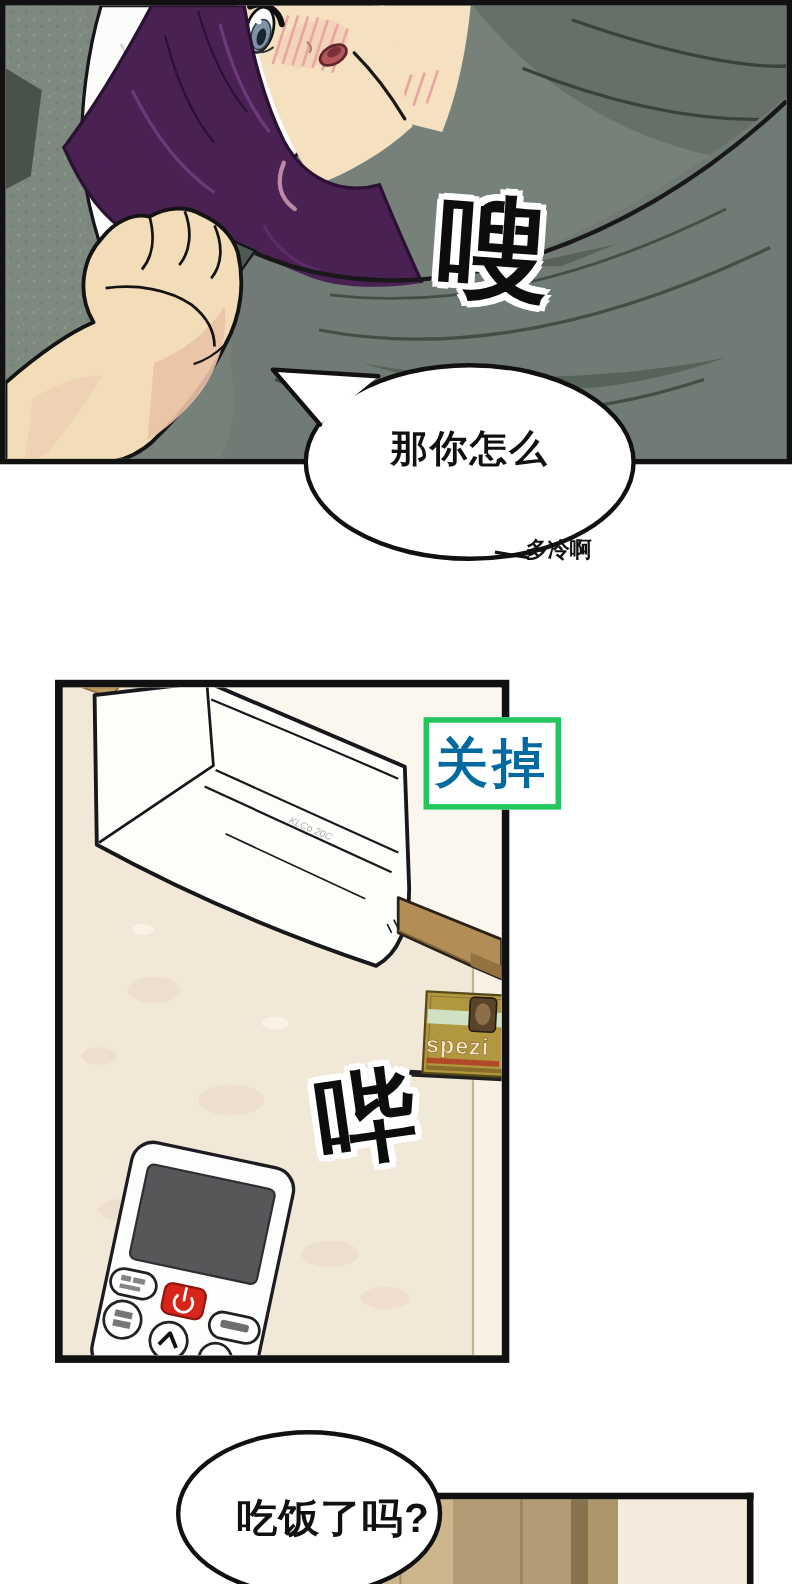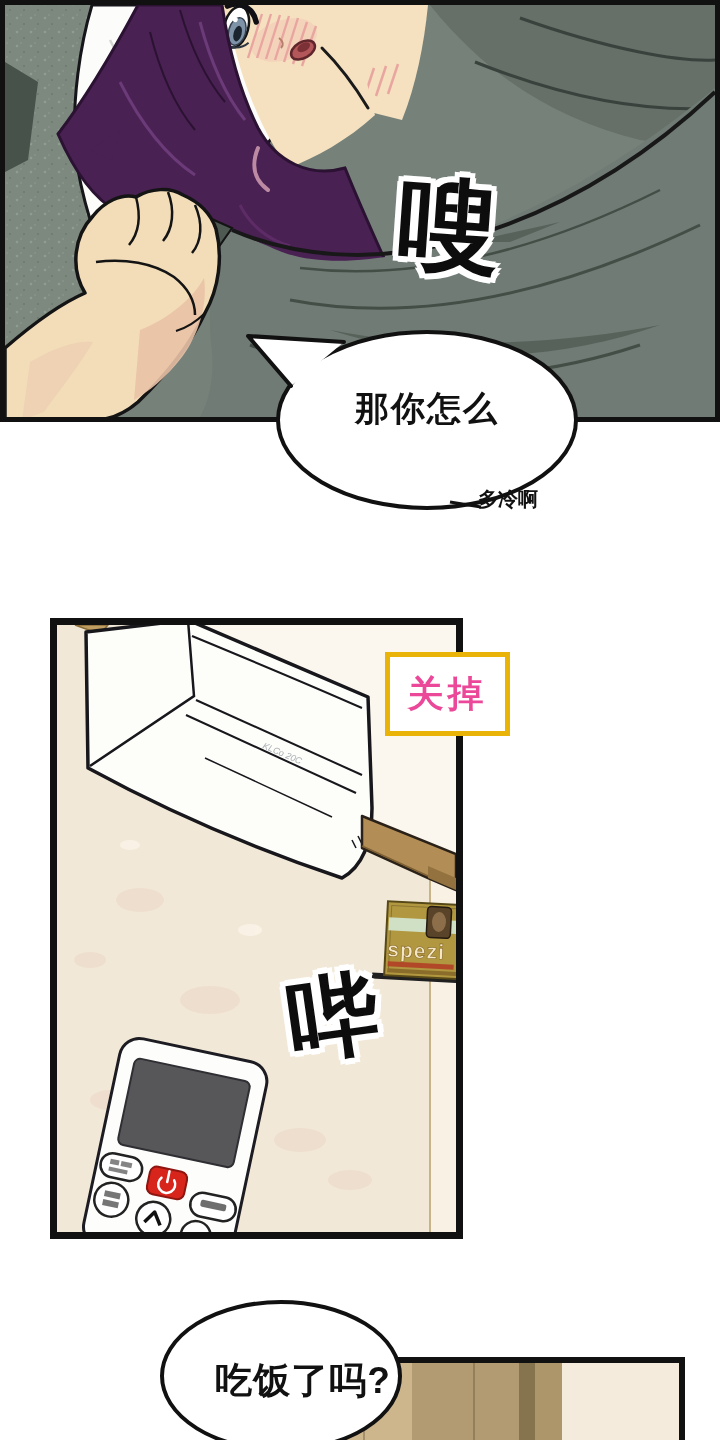--- a/index.html
+++ b/index.html
@@ -18,23 +18,23 @@
             #ad9669 312px,#ad9669 339px,
             #f5ebdc 339px,#f5ebdc 456px);}
   #panel3 .streak{position:absolute;top:0;bottom:0;width:2px;background:rgba(90,74,44,.35);}
   
   .sfx{z-index:3;font-weight:900;color:#0d0d0d;line-height:1;white-space:nowrap;
        text-shadow:-5px -5px 0 #fff,5px -5px 0 #fff,-5px 5px 0 #fff,5px 5px 0 #fff,
                    -6px 0 0 #fff,6px 0 0 #fff,0 -6px 0 #fff,0 6px 0 #fff;}
   #sfx1{left:398px;top:176px;font-size:102px;transform:rotate(4deg);}
   #sfx2{left:288px;top:972px;font-size:90px;transform:rotate(-8deg);}
   
-  #caption-box{left:385px;top:652px;width:115px;height:74px;background:#fff;border:5px solid #eab308;
+  #caption-box{left:385px;top:652px;width:115px;height:74px;background:#fff;border:5px solid #22c55e;
                z-index:4;display:flex;align-items:center;justify-content:center;
-               font-size:36px;font-weight:600;color:#ec4899;letter-spacing:4px;}
+               font-size:48px;font-weight:600;color:#0369a1;letter-spacing:4px;}
   
   #bubble-svg{left:0;top:0;z-index:6;}
   .bubble-text{z-index:7;color:#111;font-weight:700;text-align:center;}
   #bubble1-text{left:285px;top:378px;width:284px;font-size:34px;line-height:1.2;letter-spacing:2px;margin-top:10px;}
   #side-note{left:478px;top:486px;font-size:20px;font-weight:700;color:#111;z-index:7;}
   #bubble2-text{left:166px;top:1356px;width:274px;font-size:37px;letter-spacing:1px;}
   svg text{font-family:"Liberation Sans",sans-serif;}
 </style>
 </head>
 <body>

